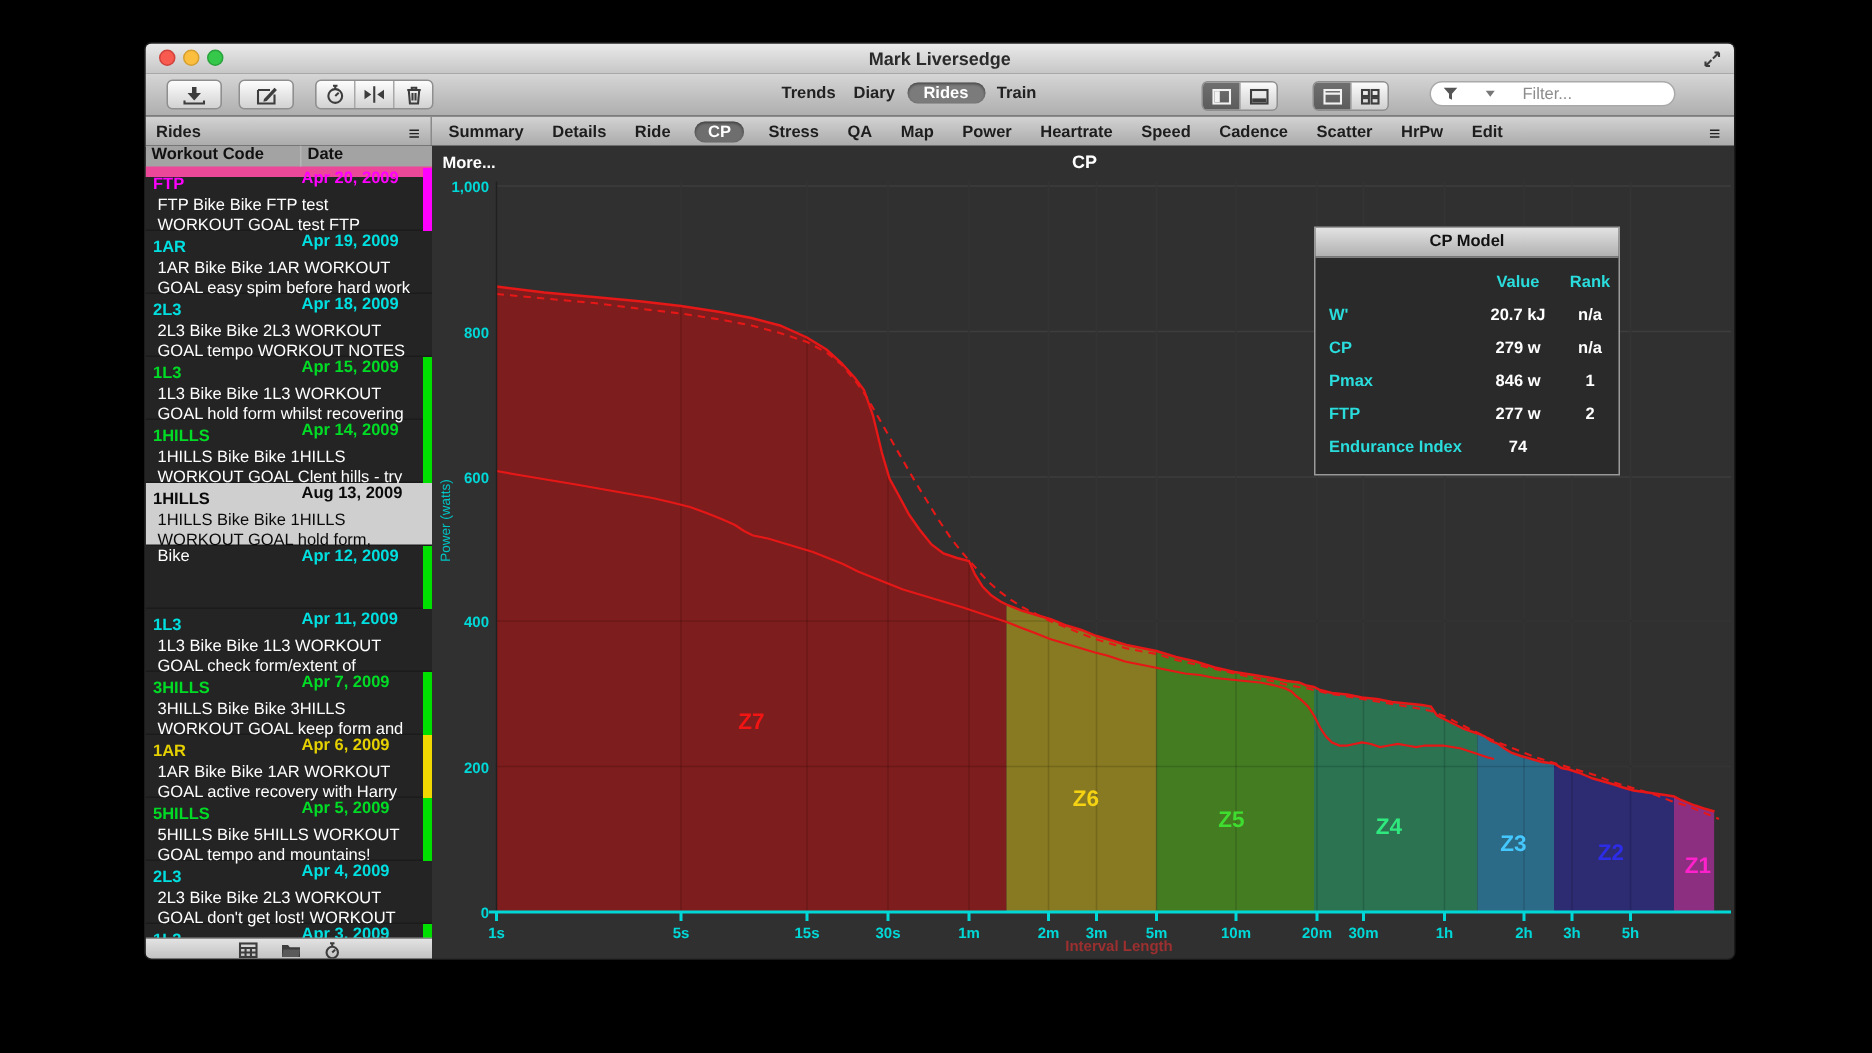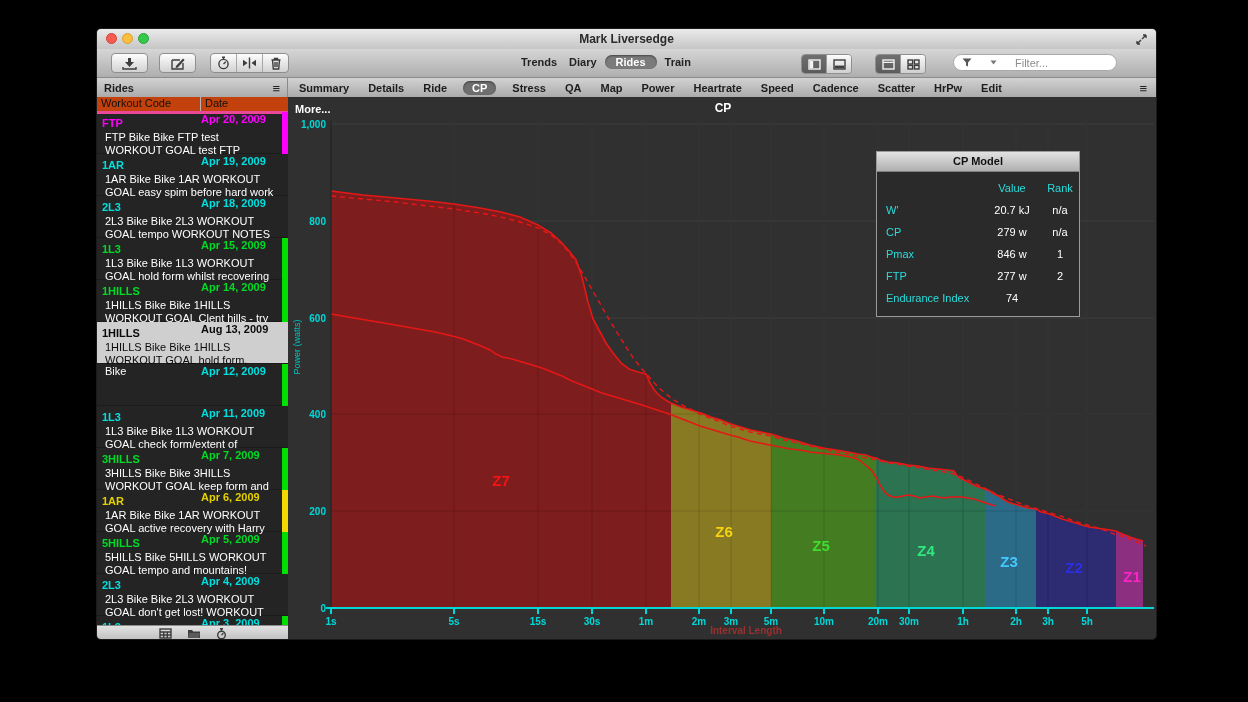--- a/index.html
+++ b/index.html
@@ -38,21 +38,21 @@
   .sbhead{width:191px;box-sizing:border-box;border-right:1px solid #8a8a8a;display:flex;align-items:center;
     font-size:11px;font-weight:bold;color:#1d1d1d;padding:0 7px;}
   .sbhead .burger{margin-left:auto;}
   .charttabs{flex:1;display:flex;align-items:center;gap:13px;padding-left:8px;font-size:11px;font-weight:bold;color:#1d1d1d;}
   .ctab{padding:1px 3px;}
   .ctab.active{background:#6e6e6e;color:#fff;border-radius:9px;padding:1px 9px;box-shadow:inset 0 1px 2px rgba(0,0,0,.45);}
   .charttabs .burger{margin-left:auto;padding-right:9px;}
   .burger{font-size:13px;font-weight:bold;color:#222;line-height:1;}
   
   .sidebar{position:absolute;left:0;top:68px;width:191px;height:544px;background:#242424;overflow:hidden;}
-  .colhead{height:14px;background:#c2410c;display:flex;font-size:11px;color:#111;border-bottom:3px solid #ec4899;}
+  .colhead{height:14px;background:#a3a3a3;display:flex;font-size:11px;color:#111;border-bottom:7px solid #ec4899;font-weight:bold;}
   .colhead .c1{width:99px;padding:0 0 0 4px;border-right:1px solid #b5b5b5;}
   .colhead .c2{padding-left:4px;}
   .ridelist{position:absolute;top:15px;left:0;right:0;bottom:15px;overflow:hidden;}
   .ride{height:42px;position:relative;box-sizing:border-box;padding:1px 0 0 5px;border-bottom:1px solid #1b1b1b;}
   .ride .code{font-size:11px;font-weight:bold;}
   .ride .date{position:absolute;left:104px;top:1px;font-size:11px;font-weight:bold;}
   .ride .desc{font-size:11px;line-height:13px;color:#fff;width:174px;padding-left:3px;max-height:27px;overflow:hidden;}
   .ride .stripe{position:absolute;right:0;top:0;width:6px;height:42px;}
   .ride.selected{background:#cfcfcf;}
   .ride.selected .code,.ride.selected .date,.ride.selected .desc{color:#0a0a0a;}
@@ -63,21 +63,21 @@
   
   .chartpanel{position:absolute;left:191px;top:68px;width:870px;height:544px;background:#303030;}
   .morelink{position:absolute;left:7px;top:6px;color:#fff;font-size:11px;font-weight:bold;}
   .charttitle{position:absolute;left:0;right:0;top:4px;text-align:center;color:#fff;font-size:12px;font-weight:bold;}
   .cpsvg{position:absolute;left:0;top:0;}
   
   .cpmodel{position:absolute;left:588px;top:54px;width:204px;background:#2a2a2a;border:1px solid #9a9a9a;box-sizing:border-box;}
   .cpmodel .hd{height:19px;background:linear-gradient(#e2e2e2,#b0b0b0);border-bottom:1px solid #808080;
     color:#111;font-size:11px;font-weight:bold;text-align:center;line-height:19px;}
   .cpgrid{padding:5px 0 7px 0;}
-  .cprow{display:flex;height:22px;align-items:center;font-size:11px;font-weight:normal;}
+  .cprow{display:flex;height:22px;align-items:center;font-size:11px;font-weight:bold;}
   .cprow .l{width:96px;padding-left:9px;color:#2adcdc;}
   .cprow .v{width:60px;text-align:center;color:#fff;}
   .cprow .r{width:36px;text-align:center;color:#fff;}
   .cprow.hdr .v,.cprow.hdr .r{color:#2adcdc;}
   .ic{stroke:#3d3d3d;fill:none;stroke-width:1.4;}
   .icf{fill:#3d3d3d;stroke:none;}
   .icw{stroke:#f2f2f2;fill:none;stroke-width:1.4;}
 </style>
 </head>
 <body>

